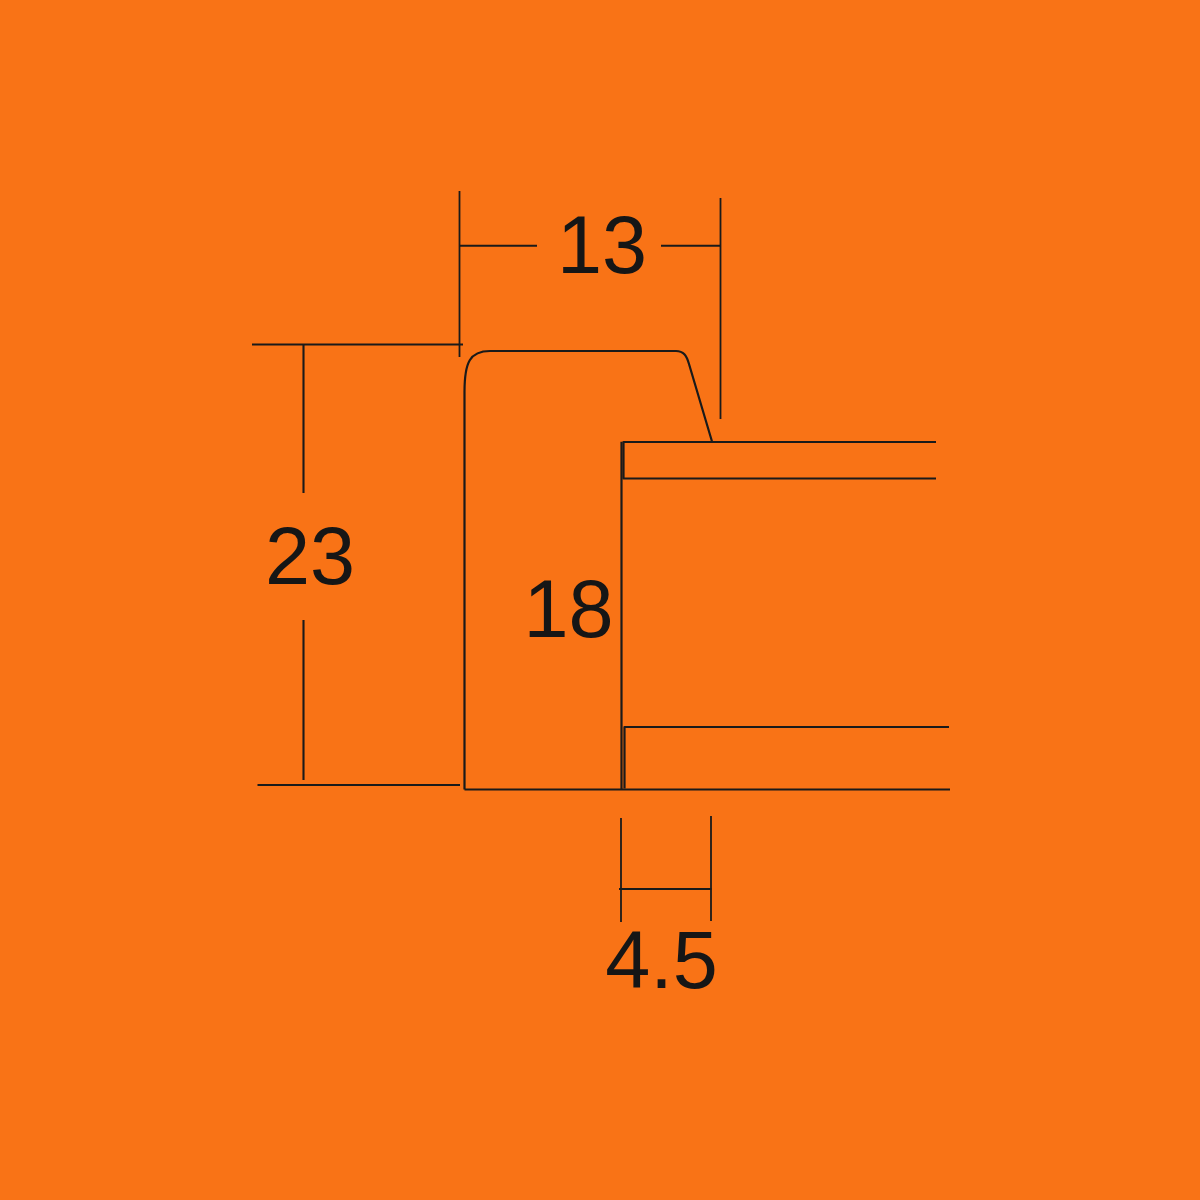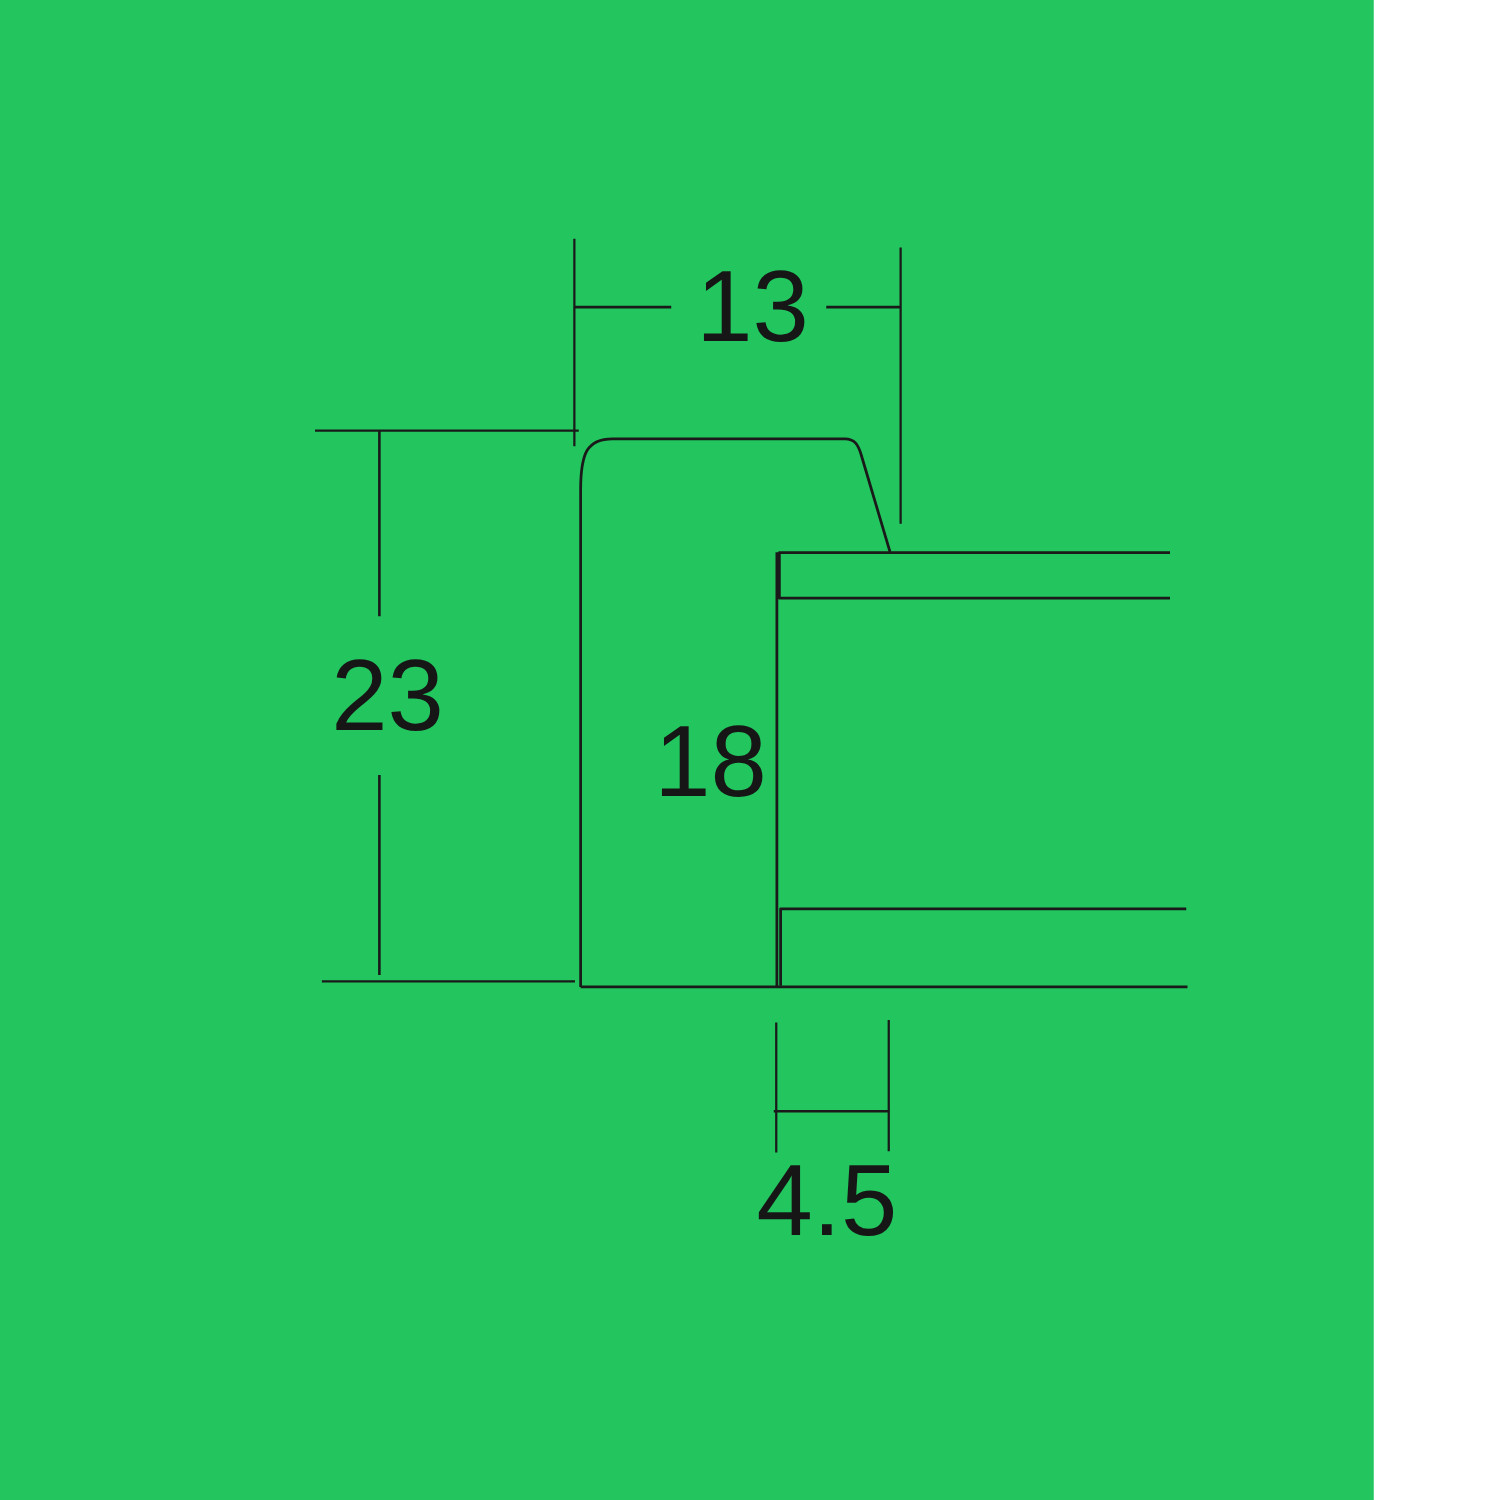--- a/index.html
+++ b/index.html
@@ -2,23 +2,23 @@
 <html><head>
 <meta charset="utf-8">
 <style>
   html, body {
     margin: 0;
     padding: 0;
     background: #ffffff;
   }
   .canvas {
     position: relative;
-    width: 1099px;
+    width: 1200px;
     height: 1200px;
-    background: #22c55e;
+    background: #f97316;
     overflow: hidden;
   }
   svg text {
     font-family: "Liberation Sans", "DejaVu Sans", sans-serif;
     font-size: 81px;
     fill: #161616;
   }
   .outline {
     fill: none;
     stroke: #1a1a1a;

